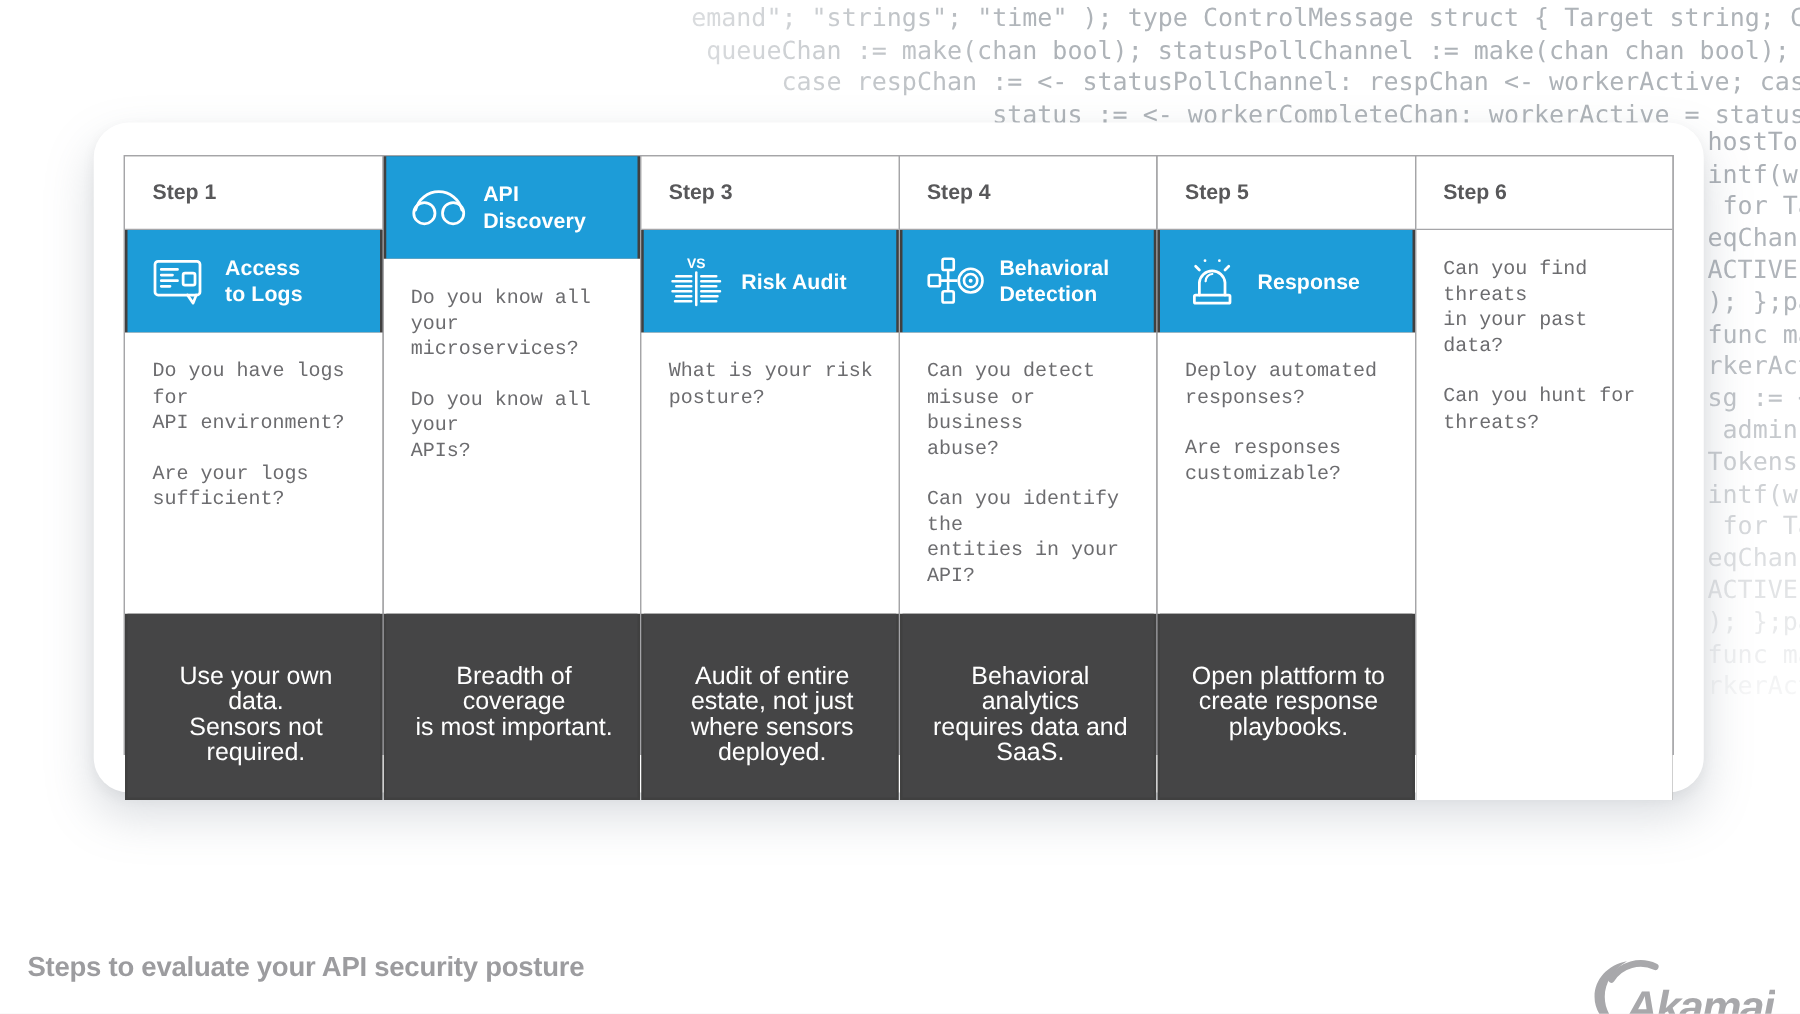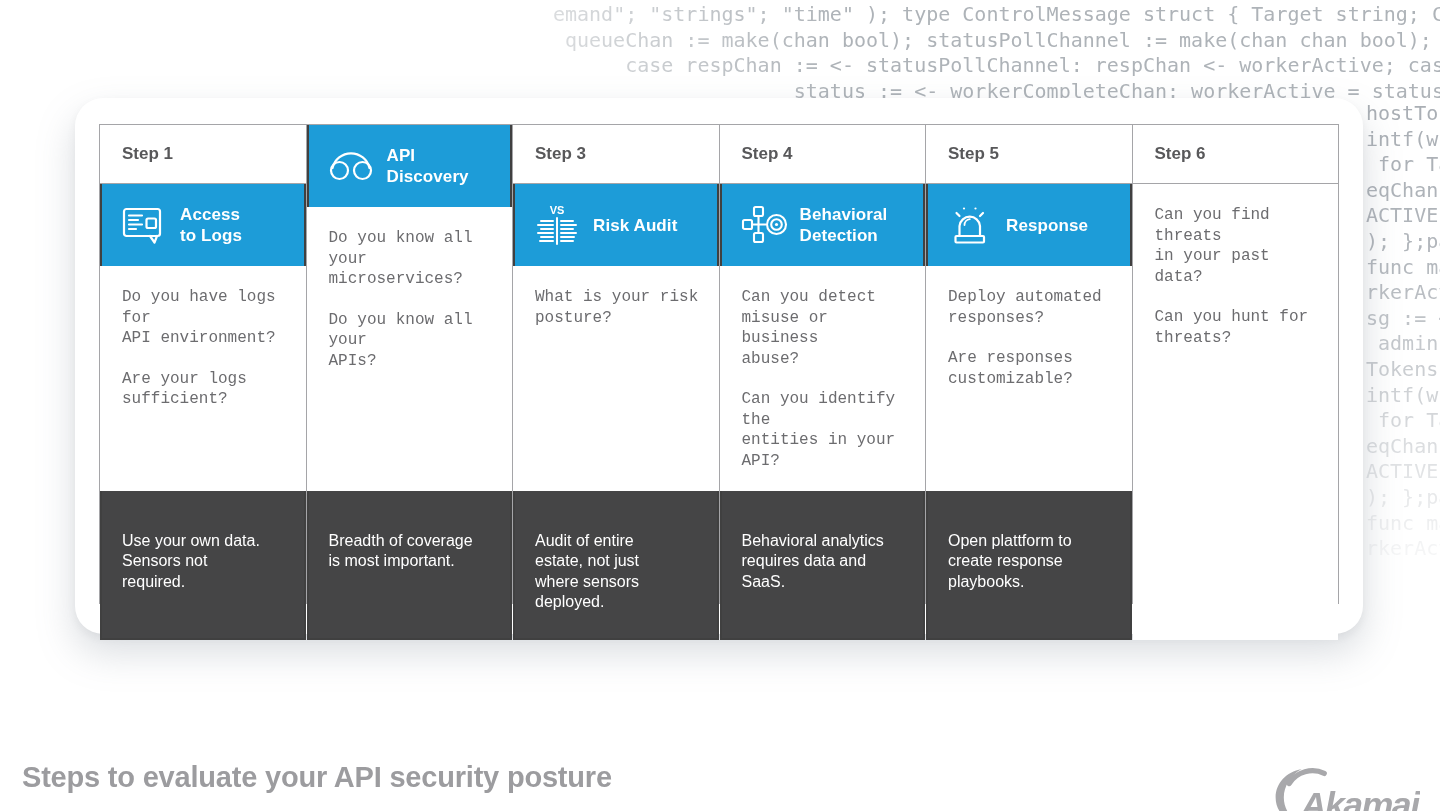--- a/index.html
+++ b/index.html
@@ -43,26 +43,26 @@
                   white-space:pre-line; letter-spacing:0.1px; }
 
   .cell-body { flex:1; padding:21px 14px 0 22px; background:#fff;
                color:#6c6c6f; font-size:16px; line-height:20.5px; }
   .cell-body p { margin:0 0 20px 0; white-space:pre-line;font-family:Liberation Mono, monospace; }
   .cell-body ul { list-style:none; margin:0; }
   .cell-body li { position:relative; padding-left:27px; line-height:20.8px; }
   .cell-body li::before { content:"\2022"; position:absolute; left:4px; color:#6c6c6f; }
 
   .cell-footer { flex:none; height:147px; margin:0 2px 2px 2px; background:#454546;
-                 color:#fff; padding:19px 16px 0 20px; font-size:16px;
-                 line-height:20.5px; white-space:pre-line; }
+                 color:#fff; padding:19px 16px 0 20px; font-size:20px;
+                 line-height:20.5px; white-space:pre-line;text-align:center; }
 
   
   .caption { position:absolute; left:22px; top:761px; z-index:3;
-             font-size:29px; font-weight:bold; letter-spacing:-0.2px; color:#9c9c9f; }
+             font-size:22px; font-weight:bold; letter-spacing:-0.2px; color:#9c9c9f; }
   .logo { position:absolute; left:1266px; top:765px; z-index:3; width:154px; height:64px; }
 
   svg { display:block; }
 </style>
 </head>
 <body>
 
 <div class="bg-code-top">
   <div>emand"; "strings"; "time" ); type ControlMessage struct { Target string; Co</div>
   <div>queueChan := make(chan bool); statusPollChannel := make(chan chan bool); w</div>

